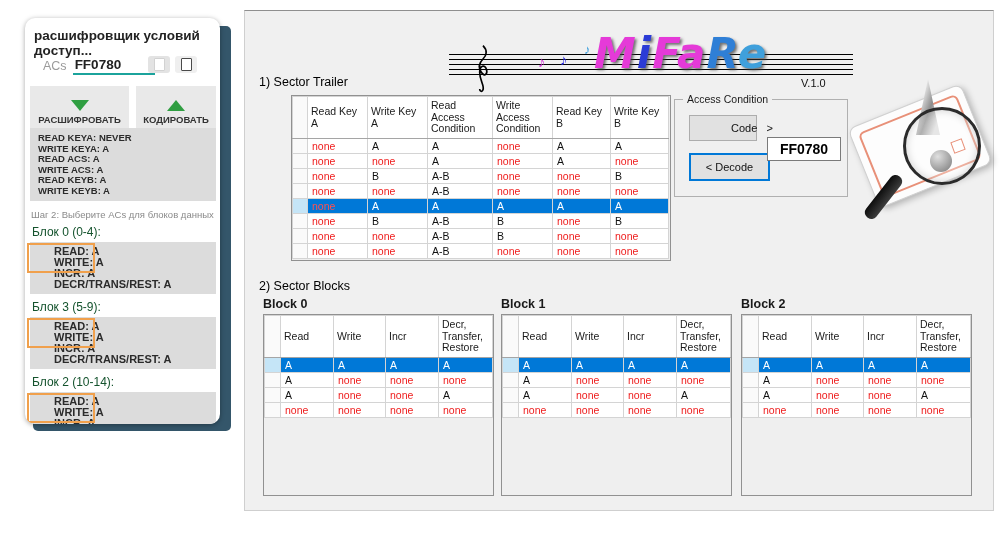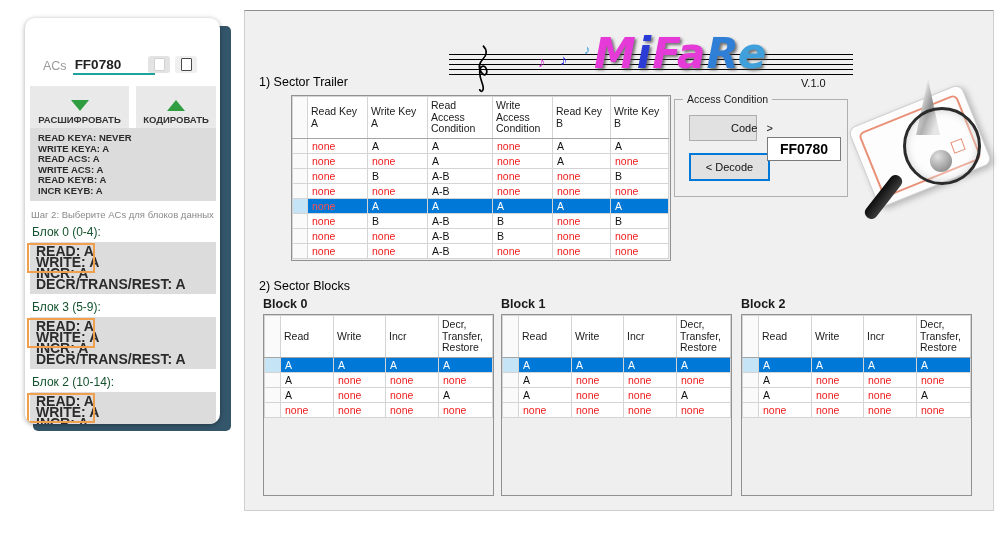--- a/index.html
+++ b/index.html
@@ -29,21 +29,21 @@
   #btn-decode-ru{width:99px;} #btn-encode-ru{width:80px;}
   .arrow-down{width:0;height:0;border-left:9px solid transparent;border-right:9px solid transparent;
               border-top:11px solid #2f9e41;}
   .arrow-up{width:0;height:0;border-left:9px solid transparent;border-right:9px solid transparent;
             border-bottom:11px solid #2f9e41;}
   .lp-infobox{position:absolute;left:5px;top:110px;width:170px;background:#dcdcdc;
               padding:5px 8px;font-size:9.5px;font-weight:bold;color:#2b2b2b;line-height:10.5px;}
   .lp-step{position:absolute;left:6px;top:191px;font-size:9.5px;color:#8a8a8a;}
   #left-blocks{position:absolute;left:5px;top:201px;width:186px;}
   .left-block-label{font-size:12px;color:#14532d;margin:6px 0 3px 2px;}
-  .left-block-box{position:relative;background:#dcdcdc;padding:4px 6px;font-size:14px;
+  .left-block-box{position:relative;background:#dcdcdc;padding:4px 24px;font-size:11px;
                   font-weight:bold;color:#2b2b2b;line-height:11px;}
   .orange-highlight{position:absolute;left:-3px;top:1px;width:64px;height:26px;
                     border:2px solid #f0a04c;pointer-events:none;}
 
   
   #win{position:absolute;left:244px;top:10px;width:750px;height:501px;background:#f0f0f0;
        border:1px solid #cfcfcf;border-top:1px solid #8f8f8f;box-sizing:border-box;}
   #titlebar{position:absolute;left:0;top:0;right:0;height:29px;background:#fff;
             display:flex;align-items:center;padding-left:7px;}
   #app-icon{width:15px;height:12px;border:1px solid #b5b5b5;background:
@@ -117,20 +117,21 @@
   #lens-chip{position:absolute;left:46px;top:30px;width:10px;height:10px;background:#fff;
              border:1px solid #e89078;transform:rotate(-20deg);}
   #handle{position:absolute;left:26px;top:90px;width:13px;height:52px;border-radius:6px;
           background:linear-gradient(90deg,#0d0d0d,#3d3d3d);transform:rotate(38deg);}
 </style>
 </head>
 <body>
 
 <div id="phone-bg"></div>
 <div id="phone-card">
+  <div class="lp-title">расшифровщик условий доступ...</div>
 
   <div class="acs-row">
     <span class="acs-label">ACs</span>
     <input class="acs-input" value="FF0780" style="">
   </div>
   <div class="icon-btn" id="copy-btn">
     <div class="doc-light"></div>
   </div>
   <div class="icon-btn" id="paste-btn">
     <div class="doc-dark"></div>
@@ -146,21 +147,21 @@
       <span>КОДИРОВАТЬ</span>
     </div>
   </div>
 
   <div class="lp-infobox" id="trailer-info">
       <div>READ KEYA: NEVER</div>
       <div>WRITE KEYA: A</div>
       <div>READ ACS: A</div>
       <div>WRITE ACS: A</div>
       <div>READ KEYB: A</div>
-      <div>INCR KEYB: A</div>
+      <div>WRITE KEYB: A</div>
     </div>
   <div class="lp-step">Шаг 2: Выберите ACs для блоков данных</div>
   <div id="left-blocks">
       <div class="left-block-label">Блок 0 (0-4):</div>
       <div class="left-block-box">
         <div class="orange-highlight"></div>
         <div>READ: A</div>
         <div>WRITE: A</div>
         <div>INCR: A</div>
         <div>DECR/TRANS/REST: A</div>

